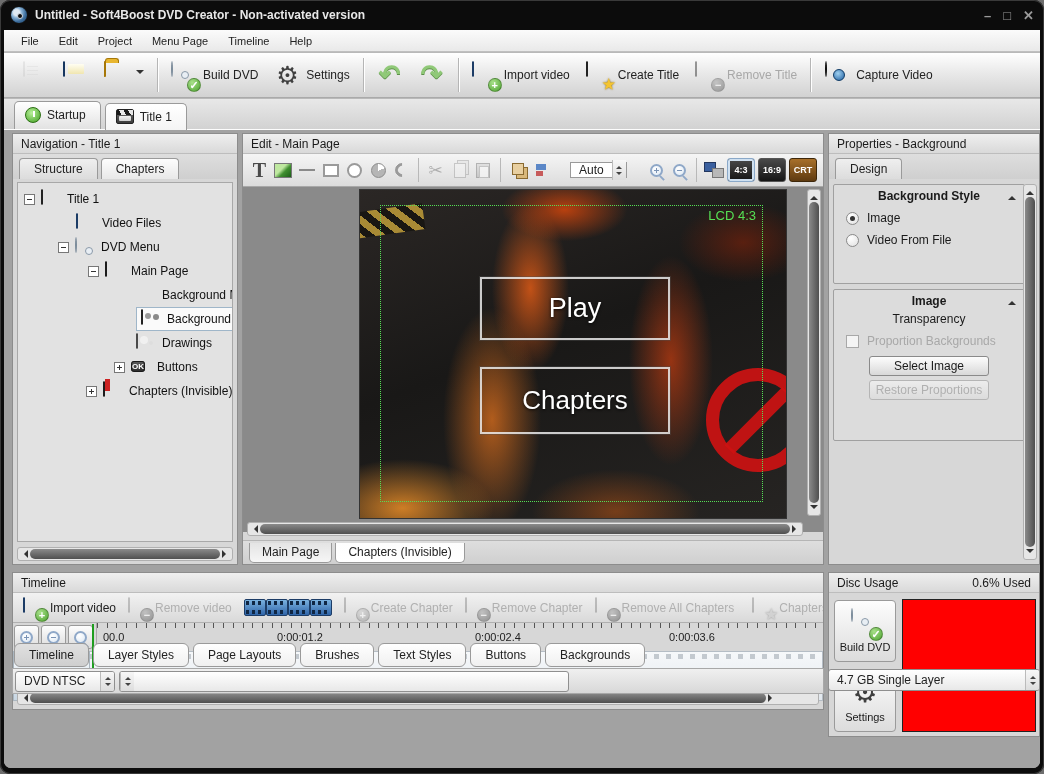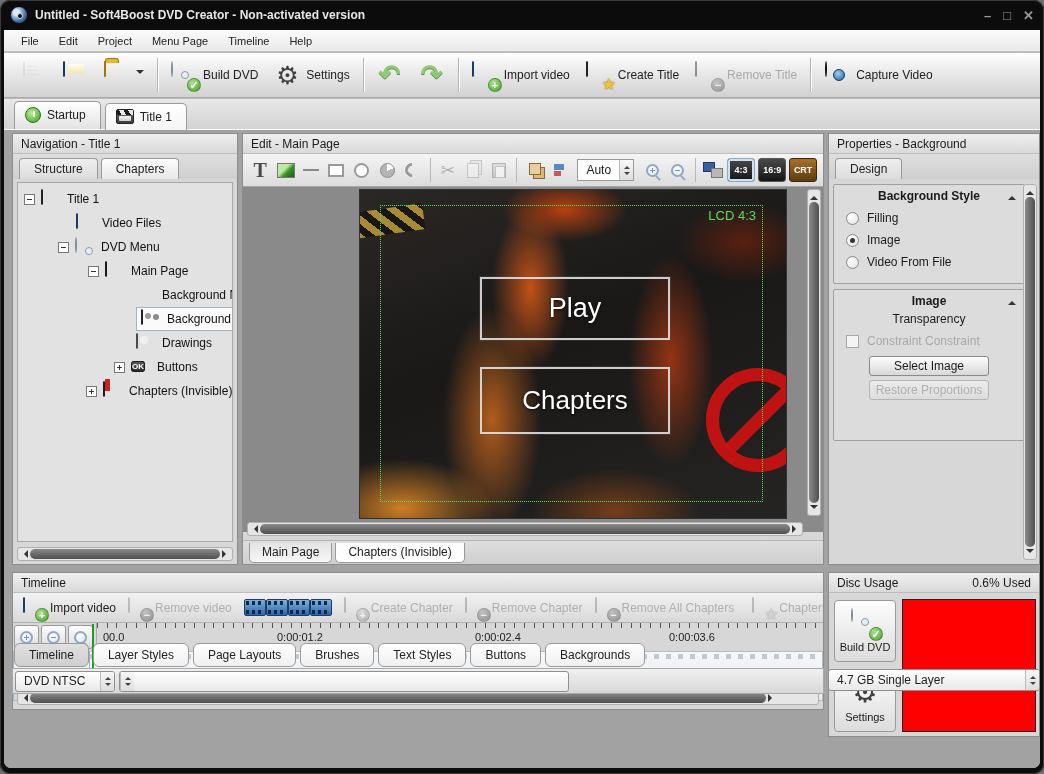--- a/index.html
+++ b/index.html
@@ -108,21 +108,21 @@
   .g-pie{width:15px;height:15px;border-radius:50%;background:conic-gradient(#fff 0 70deg,#b5b5b5 70deg 360deg);border:1px solid #8a8a8a;}
   .g-arc{width:14px;height:14px;border:3px solid transparent;border-left-color:#9a9a9a;border-bottom-color:#9a9a9a;border-radius:50%;transform:rotate(45deg);}
   .g-cut{font-size:17px;color:#666;}
   .g-copy{width:12px;height:15px;background:#f4f4f4;border:1px solid #999;box-shadow:3px -3px 0 -1px #e0e0e0,3px -3px 0 0 #999;}
   .g-paste{width:14px;height:15px;background:linear-gradient(#e8cfa0,#c9a468);border:1px solid #8a6a30;position:relative;}
   .g-paste::after{content:"";position:absolute;left:2px;top:2px;width:8px;height:10px;background:#fff;border:1px solid #999;}
   .g-layers{width:12px;height:12px;background:#e8cfa0;border:1px solid #8a6a30;box-shadow:4px 4px 0 -1px #d9b87a,4px 4px 0 0 #8a6a30;margin:-3px -3px 0 0;}
   .g-flag{width:14px;height:14px;position:relative;}
   .g-flag::before{content:"";position:absolute;left:2px;top:1px;width:10px;height:6px;background:#5b87c7;}
   .g-flag::after{content:"";position:absolute;left:2px;top:8px;width:7px;height:5px;background:#c75b5b;}
-  .zoombox{display:flex;align-items:center;border:1px solid #9a9a9a;background:#fff;height:22px;margin:0 4px;}
+  .zoombox{display:flex;align-items:center;border:1px solid #9a9a9a;background:#fff;height:16px;margin:0 16px;}
   .zoombox .zval{font-size:12px;padding:0 8px;min-width:40px;color:#222;}
   .spin{width:14px;height:20px;border-left:1px solid #bbb;display:flex;flex-direction:column;align-items:center;justify-content:center;gap:3px;background:linear-gradient(#f8f8f8,#ddd);}
   .spin i{width:0;height:0;border:3px solid transparent;}
   .spin i.up{border-bottom-color:#444;margin-top:-2px;}
   .spin i.dn{border-top-color:#444;margin-bottom:-2px;}
   .g-mag{width:13px;height:13px;border:2px solid #8fa8c8;border-radius:50%;position:relative;background:radial-gradient(circle at 35% 30%,#fff,#dce8f4);}
   .g-mag::after{content:"";position:absolute;right:-4px;bottom:-4px;width:6px;height:2px;background:#8fa8c8;transform:rotate(45deg);}
   .g-mag .h,.g-mag .v{position:absolute;background:#7a93b5;}
   .g-mag .h{left:2px;top:4px;width:5px;height:1px;}
   .g-mag .v{left:4px;top:2px;width:1px;height:5px;}
@@ -451,38 +451,34 @@
     <div class="panel" style="left:824px;top:103px;width:212px;height:432px;">
       <div class="phead">
           <span>Properties - Background</span>
         </div>
       <div class="subtabs">
         <span class="stab active">Design</span>
       </div>
       <div class="group" style="top:50px;height:100px;">
         <div class="gtitle"><span>Background Style</span><span class="col"></span></div>
         <div class="prow">
-            <span class="radio"></span>
-            <span>Filling</span>
-          </div>
-        <div class="prow">
             <span class="radio on"></span>
             <span>Image</span>
           </div>
         <div class="prow">
             <span class="radio"></span>
             <span>Video From File</span>
           </div>
       </div>
       <div class="group" style="top:155px;height:152px;">
         <div class="gtitle"><span>Image</span><span class="col"></span></div>
         <div class="prow" style="justify-content:center;padding-top:0;">Transparency</div>
         <div class="prow dis">
             <span class="checkbox"></span>
-            <span>Constraint Constraint</span>
+            <span>Proportion Backgrounds</span>
           </div>
         <div class="pbtn">Select Image</div>
         <div class="pbtn dis">Restore Proportions</div>
       </div>
       <div class="vscroll" style="right:2px;top:50px;bottom:4px;">
         <span class="arrow-u"></span>
         <span class="vthumb" style="flex:1;"></span>
         <span class="arrow-d"></span>
       </div>
     </div>

